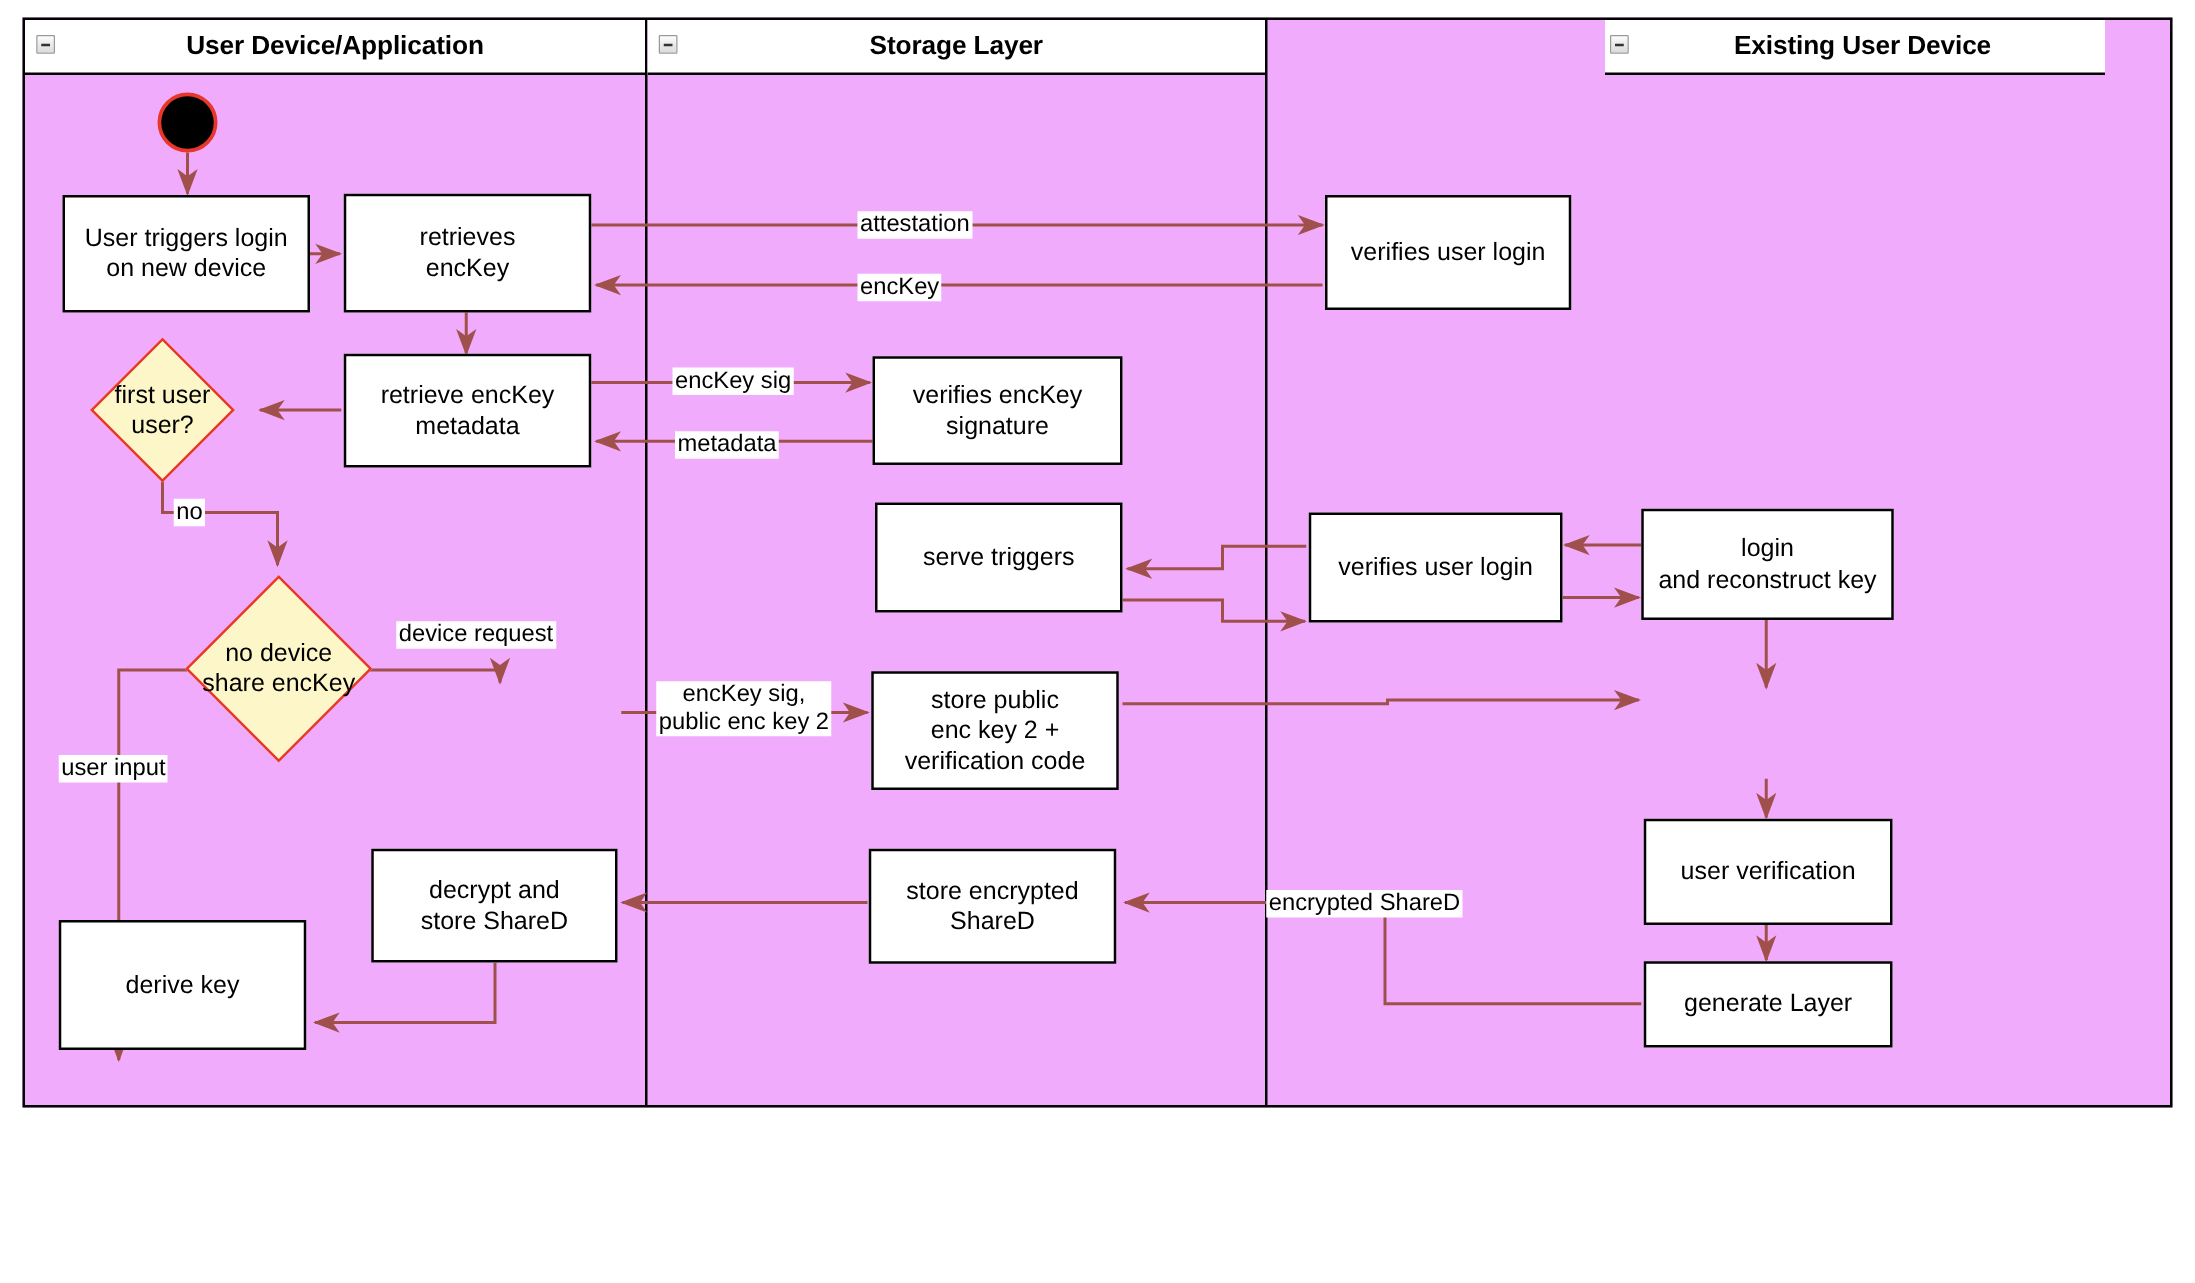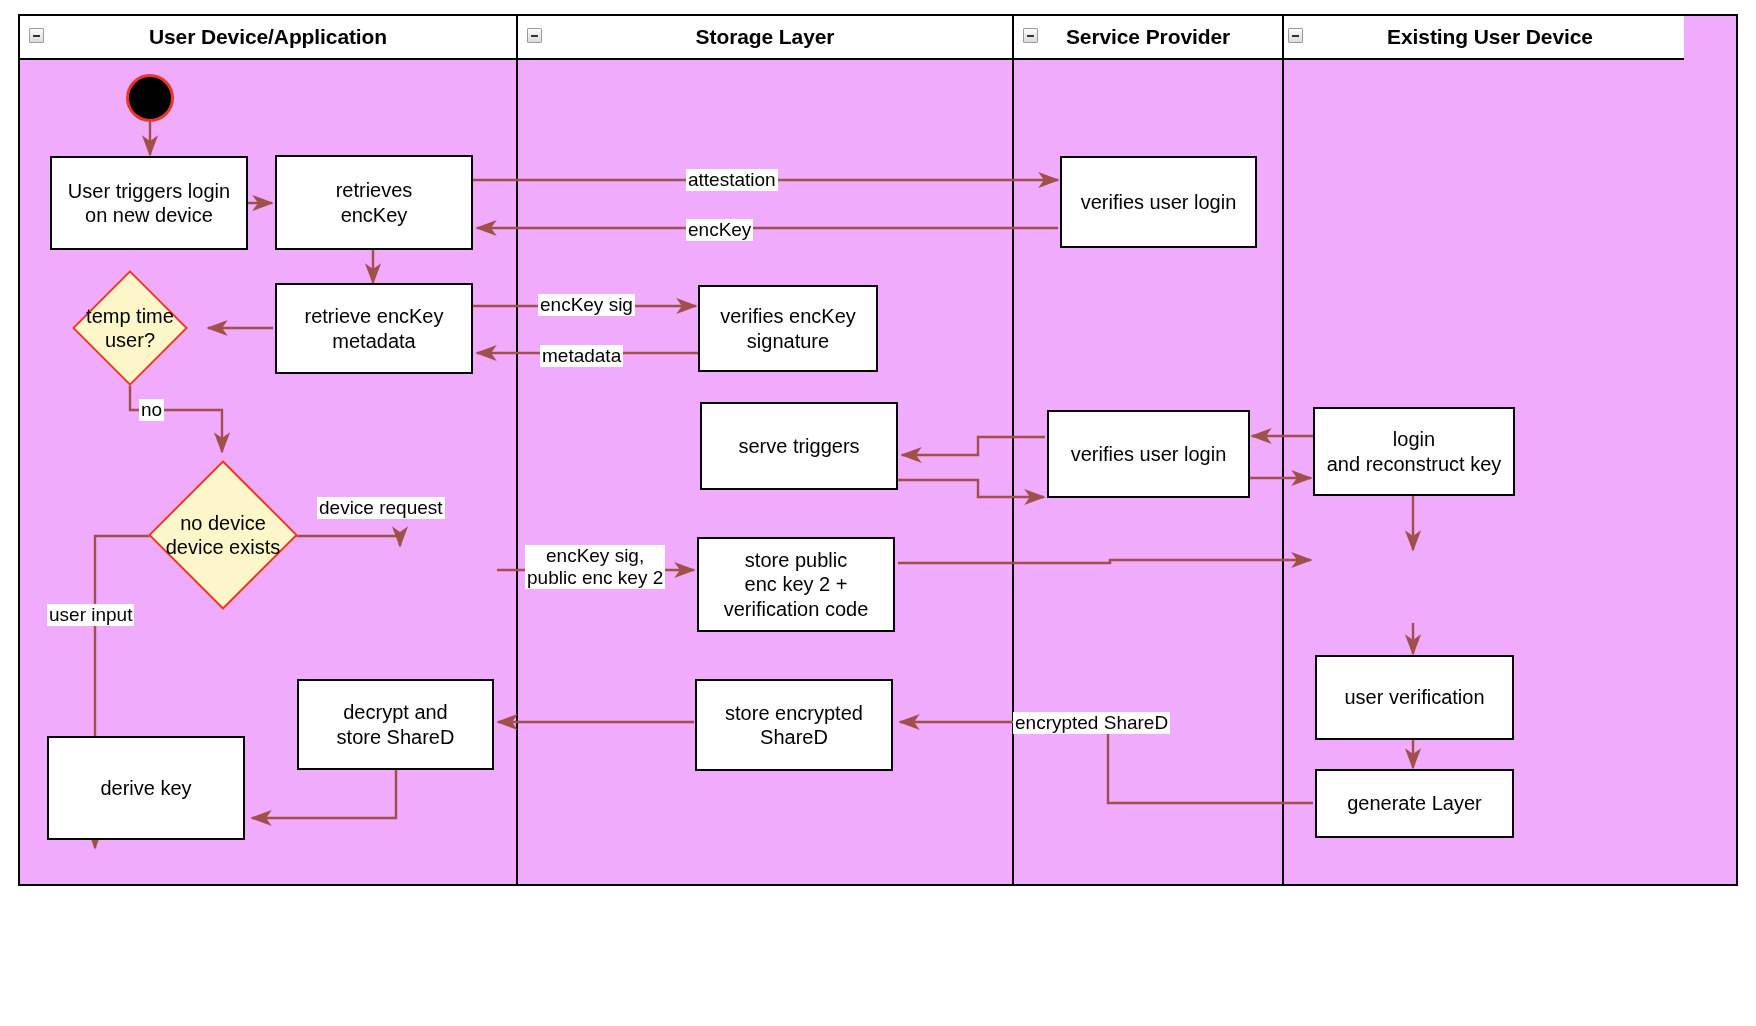--- a/index.html
+++ b/index.html
@@ -138,26 +138,20 @@
       </div>
     </div>
 
     <div class="lane" style="left:498px; width:496px;">
       <div class="lane-header">
         <span class="collapse-icon"></span>
         <span class="lane-title">Storage Layer</span>
       </div>
     </div>
 
-    <div class="lane" style="left:994px; width:270px;">
-      <div class="lane-header">
-        <span class="collapse-icon"></span>
-        <span class="lane-title">Service Provider</span>
-      </div>
-    </div>
 
     <div class="lane last" style="left:1264px; width:400px;">
       <div class="lane-header">
         <span class="collapse-icon" style="left:4px;"></span>
         <span class="lane-title" style="margin-left:12px;">Existing User Device</span>
       </div>
     </div>
   </div>
 
   <svg id="edges" width="1756" height="1026">
@@ -221,34 +215,34 @@
   <div class="node" style="left:50px; top:156px; width:198px; height:94px;">User triggers login
 on new device</div>
 
   <div class="node" style="left:275px; top:155px; width:198px; height:95px;">retrieves
 encKey</div>
 
   <div class="node" style="left:275px; top:283px; width:198px; height:91px;">retrieve encKey
 metadata</div>
 
   <div class="decision" style="left:89px; top:287px; width:82px; height:82px;"></div>
-  <div class="decision-label" style="left:55px; top:300px; width:150px; height:56px;">temp time
+  <div class="decision-label" style="left:55px; top:300px; width:150px; height:56px;">first user
 user?</div>
 
   <div class="decision" style="left:170px; top:482px; width:106px; height:106px;"></div>
   <div class="decision-label" style="left:143px; top:507px; width:160px; height:56px;">no device
-device exists</div>
+share encKey</div>
 
 
   <div class="node" style="left:297px; top:679px; width:197px; height:91px;">decrypt and
 store ShareD</div>
 
   <div class="node" style="left:47px; top:736px; width:198px; height:104px;">derive key</div>
 
-  <div class="node" style="left:698px; top:285px; width:180px; height:87px;">verifies encKey
+  <div class="node" style="left:698px; top:285px; width:200px; height:87px;">verifies encKey
 signature</div>
 
   <div class="node" style="left:700px; top:402px; width:198px; height:88px;">serve triggers</div>
 
   <div class="node" style="left:697px; top:537px; width:198px; height:95px;">store public
 enc key 2 +
 verification code</div>
 
   <div class="node" style="left:695px; top:679px; width:198px; height:92px;">store encrypted
 ShareD</div>

